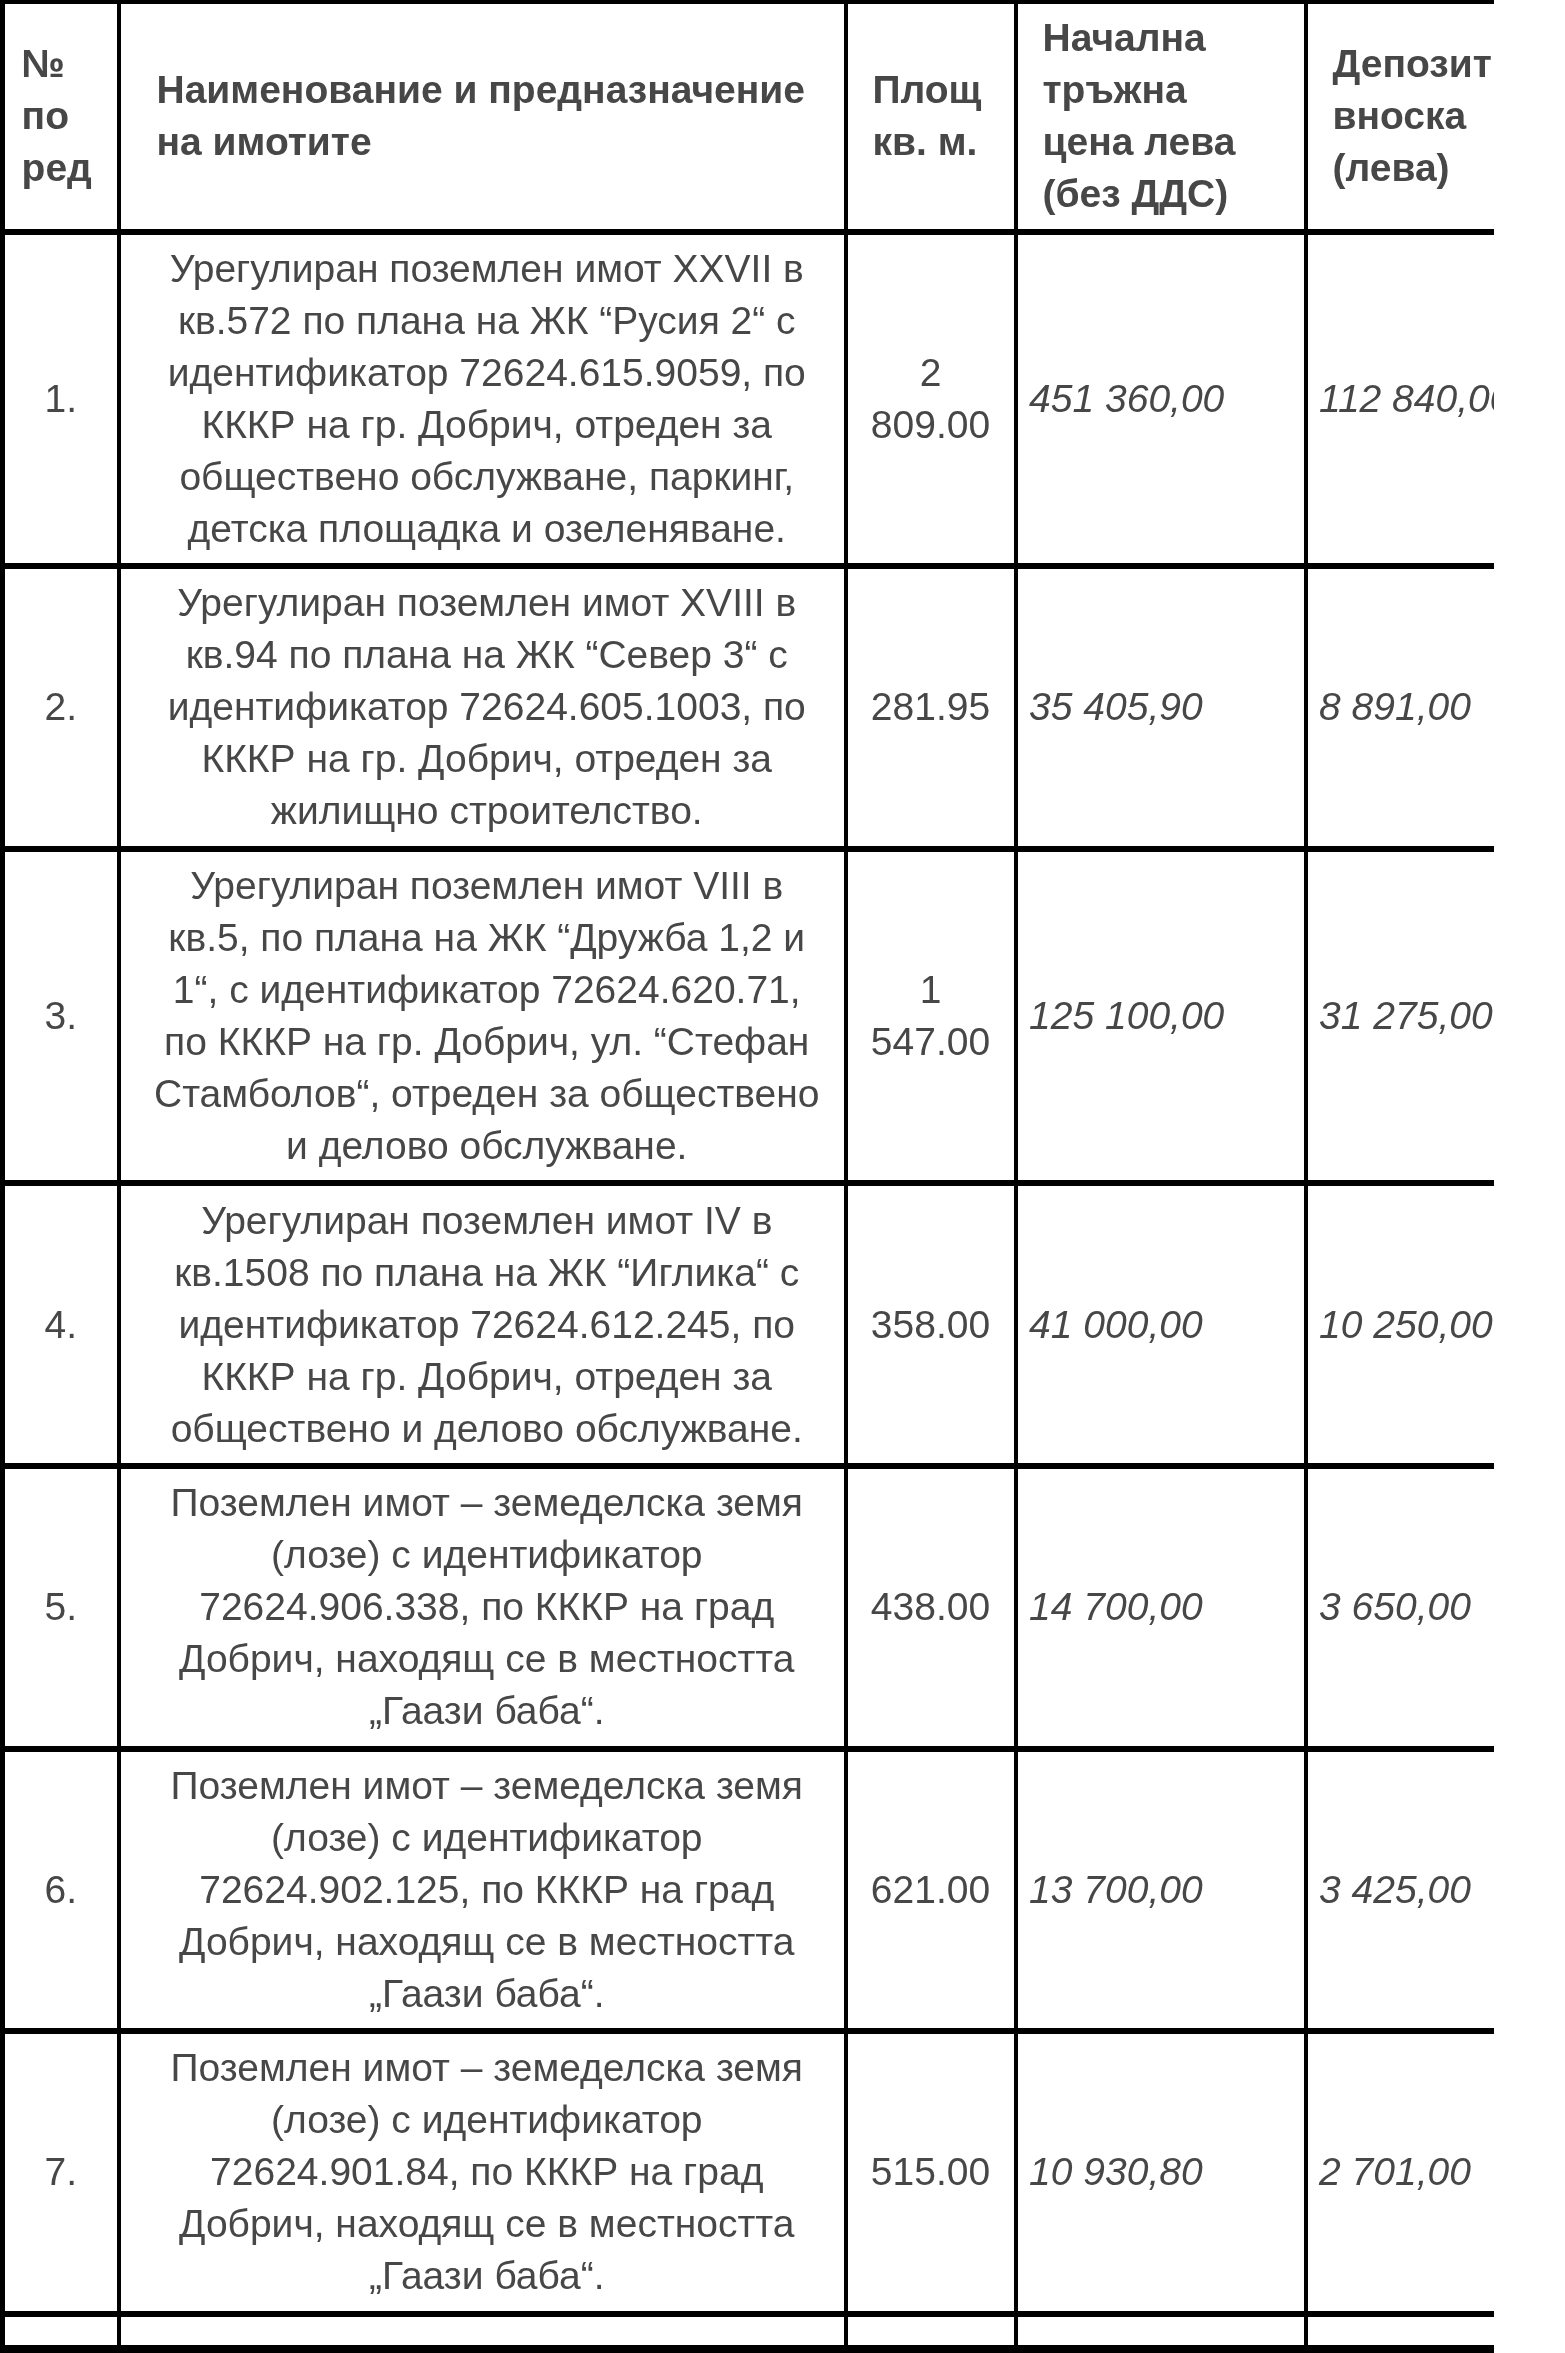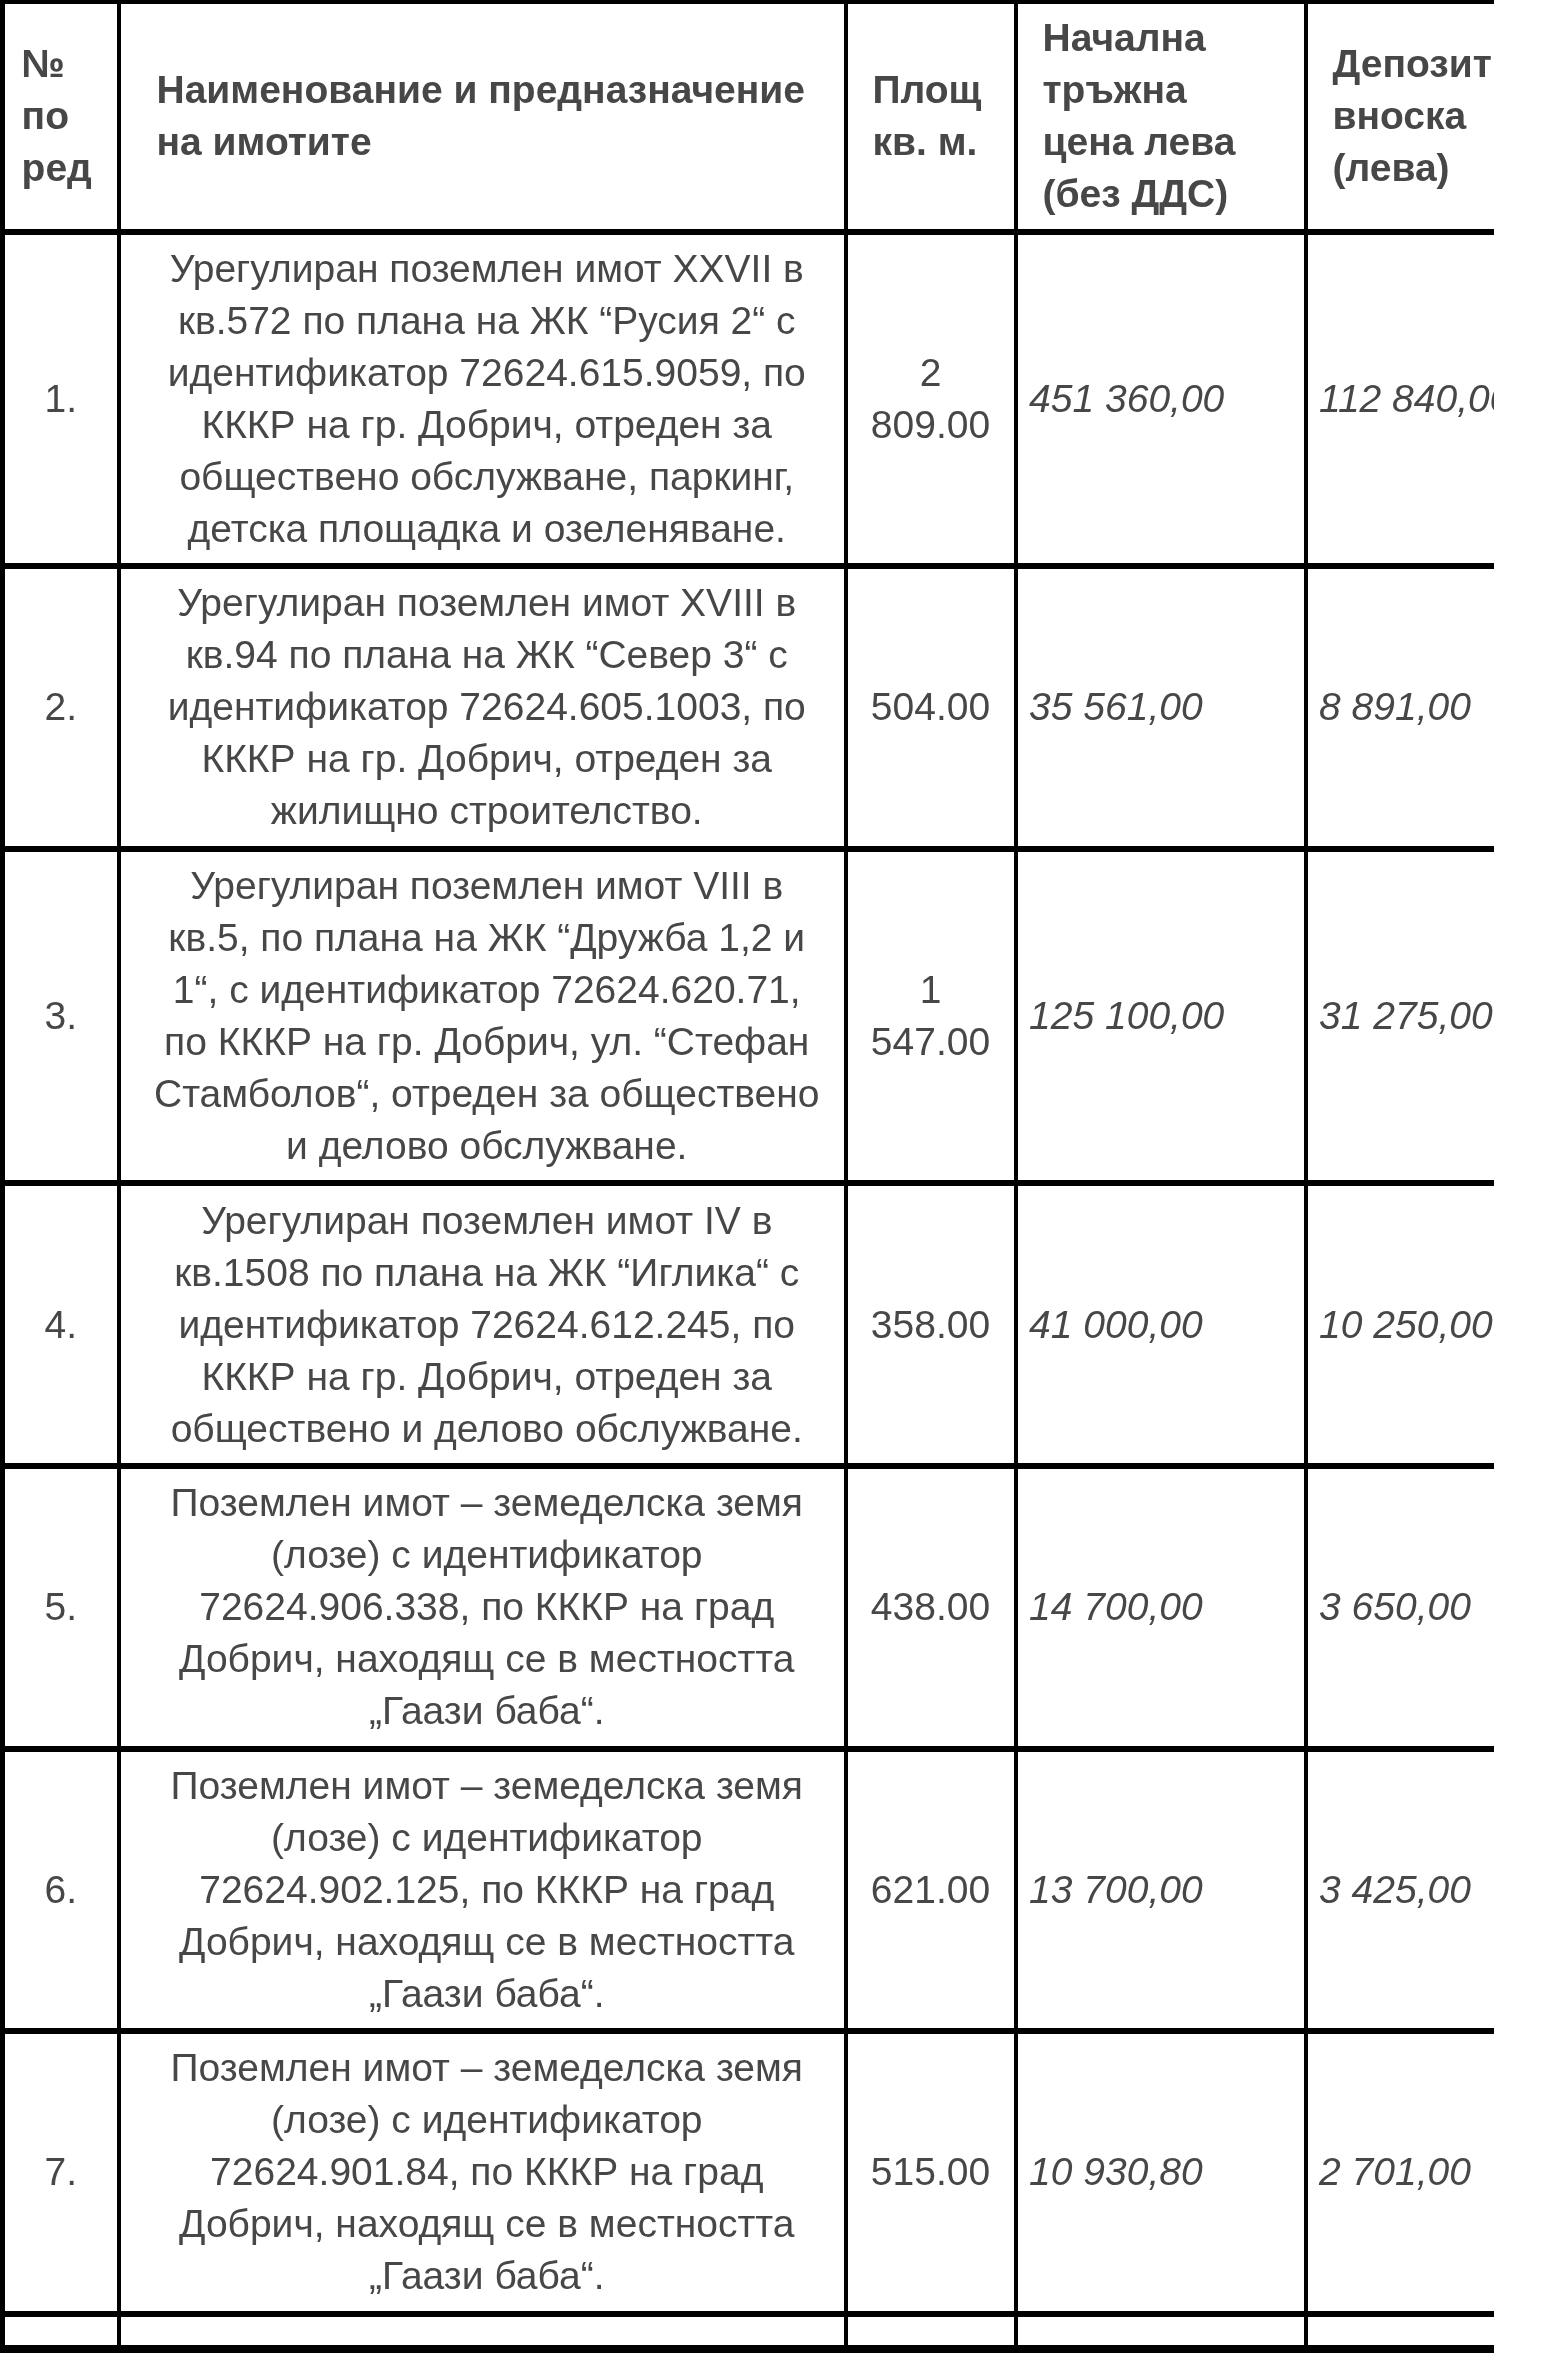--- a/index.html
+++ b/index.html
@@ -128,22 +128,22 @@
       <td class="cell-name">Урегулиран поземлен имот XXVII в кв.572 по плана на ЖК “Русия 2“ с идентификатор 72624.615.9059, по КККР на гр. Добрич, отреден за обществено обслужване, паркинг, детска площадка и озеленяване.</td>
       <td class="cell-area">2
 809.00</td>
       <td class="cell-price">451 360,00</td>
       <td class="cell-deposit">112 840,00</td>
     </tr>
 
     <tr class="r-2">
       <td class="cell-num">2.</td>
       <td class="cell-name">Урегулиран поземлен имот XVIII в кв.94 по плана на ЖК “Север 3“ с идентификатор 72624.605.1003, по КККР на гр. Добрич, отреден за жилищно строителство.</td>
-      <td class="cell-area">504.00</td>
-      <td class="cell-price">35 561,00</td>
+      <td class="cell-area">281.95</td>
+      <td class="cell-price">35 405,90</td>
       <td class="cell-deposit">8 891,00</td>
     </tr>
 
     <tr class="r-3">
       <td class="cell-num">3.</td>
       <td class="cell-name">Урегулиран поземлен имот VIII в кв.5, по плана на ЖК “Дружба 1,2 и 1“, с идентификатор 72624.620.71, по КККР на гр. Добрич, ул. “Стефан Стамболов“, отреден за обществено и делово обслужване.</td>
       <td class="cell-area">1
 547.00</td>
       <td class="cell-price">125 100,00</td>
       <td class="cell-deposit">31 275,00</td>

